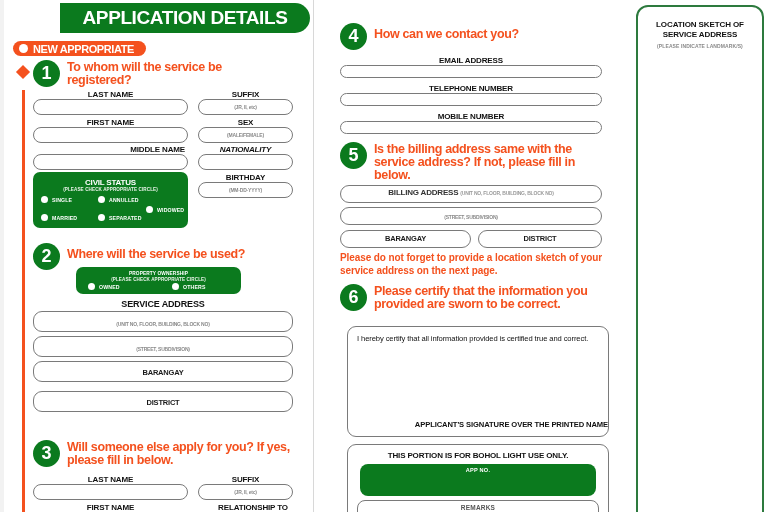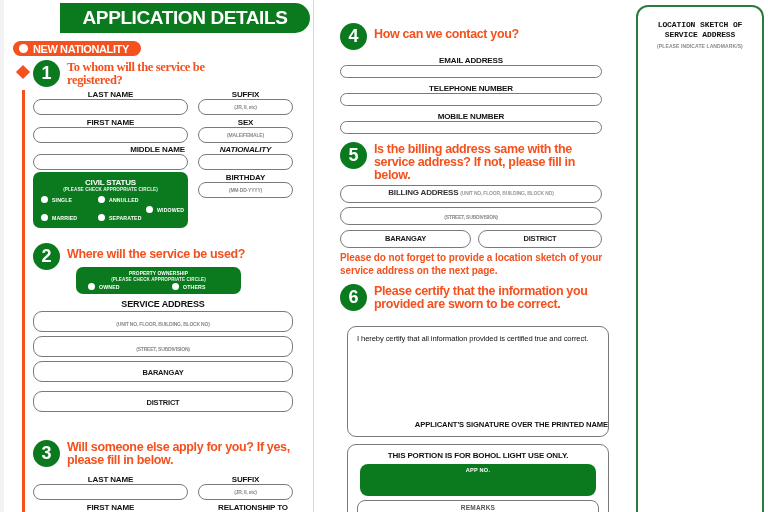--- a/index.html
+++ b/index.html
@@ -289,21 +289,20 @@
   }
   .sketch-title {
     position: absolute;
     left: 6px; right: 6px; top: 13px;
     text-align: center;
     font-size: 8px;
     font-weight: bold;
     color: #111;
     line-height: 1.3;
     letter-spacing: -0.1px;
-    font-family: Liberation Mono, monospace;
   }
   .sketch-sub {
     position: absolute;
     left: 6px; right: 6px; top: 36px;
     text-align: center;
     font-size: 5px;
     font-weight: bold;
     color: #8a8a8a;
     letter-spacing: 0.1px;
   }
@@ -322,29 +321,29 @@
   <div class="edge-strip"></div>
 
   <div class="col-left">
 
     <div class="header-banner">
       <span class="title">APPLICATION DETAILS</span>
     </div>
 
     <div class="new-app-pill">
       <span class="dot"></span>
-      <span class="label">NEW NATIONALITY</span>
+      <span class="label">NEW APPROPRIATE</span>
     </div>
 
     <div class="orange-diamond"></div>
     <div class="orange-rail"></div>
 
     <div class="sec-head" style="left:33px; top:60px; width:245px;">
       <div class="sec-num">1</div>
-      <div class="sec-title" style="width:175px;font-family:Liberation Serif, serif;">To whom will the service be registered?</div>
+      <div class="sec-title" style="width:175px;">To whom will the service be registered?</div>
     </div>
 
     <div class="cap" style="left:33px; top:90px; width:155px;">LAST NAME</div>
     <div class="field" style="left:33px; top:99px; width:155px; height:16px;"></div>
 
     <div class="cap" style="left:33px; top:118px; width:155px;">FIRST NAME</div>
     <div class="field" style="left:33px; top:127px; width:155px; height:16px;"></div>
 
     <div class="cap" style="left:30px; top:145px; width:155px;text-align:right;">MIDDLE NAME</div>
     <div class="field" style="left:33px; top:154px; width:155px; height:16px;"></div>

